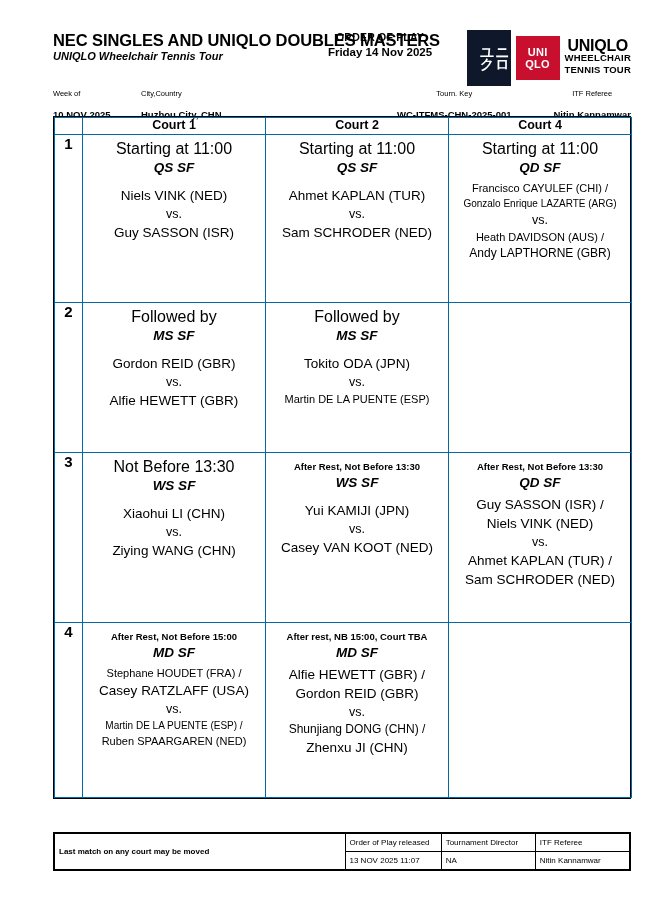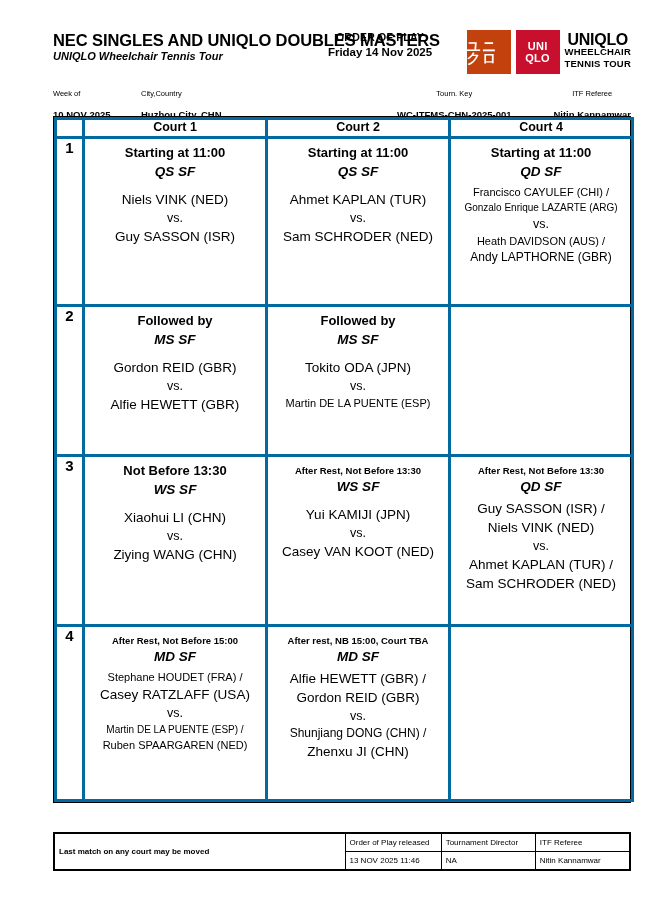--- a/index.html
+++ b/index.html
@@ -65,25 +65,25 @@
   .logo-block {
     position: absolute;
     right: 0;
     top: 0;
     display: flex;
     align-items: center;
     gap: 5px;
   }
   .uq-mark {
     width: 44px;
-    height: 44px;
-    background: #c2410c;
+    height: 56px;
+    background: #0f172a;
     display: flex;
     align-items: center;
-    justify-content: flex-start;
+    justify-content: flex-end;
   }
   .uq-mark-inner {
     color: #fff;
     font-size: 14px;
     font-weight: bold;
     line-height: 12px;
     text-align: center;
     font-family: "DejaVu Sans", sans-serif;
     letter-spacing: 1px;
   }
@@ -146,21 +146,21 @@
     width: 578px;
     border: 1.6px solid #000;
     box-sizing: border-box;
   }
   table.oop {
     border-collapse: collapse;
     width: 100%;
     table-layout: fixed;
   }
   table.oop td, table.oop th {
-    border: 3px solid #0369a1;
+    border: 1px solid #0369a1;
     vertical-align: top;
     padding: 0;
   }
   .col-num { width: 28px; }
   .col-c   { width: 183px; }
 
   .hdr-cell {
     text-align: center;
     font-size: 12.5px;
     font-weight: bold;
@@ -174,22 +174,22 @@
     font-size: 15px;
     font-weight: bold;
     vertical-align: middle;
   }
 
   .cell-inner {
     padding: 5px 4px 8px 4px;
     text-align: center;
   }
   .c-time {
-    font-size: 13px;
-    font-weight: bold;
+    font-size: 16px;
+    font-weight: normal;
     line-height: 18px;
   }
   .c-time.small {
     font-size: 9.5px;
     font-weight: bold;
     line-height: 13px;
     padding-top: 2px;
   }
   .c-round {
     font-size: 13.5px;
@@ -455,21 +455,21 @@
           <col style="width:94px">
       </colgroup>
       <tbody>
           <tr>
         <td class="f-note" rowspan="2">Last match on any court may be moved</td>
         <td>Order of Play released</td>
         <td>Tournament Director</td>
         <td>ITF Referee</td>
       </tr>
       <tr>
-        <td>13 NOV 2025 11:46</td>
+        <td>13 NOV 2025 11:07</td>
         <td>NA</td>
         <td>Nitin Kannamwar</td>
       </tr>
     </tbody>
       </table>
   </div>
 
 </div>
 
 </body></html>

